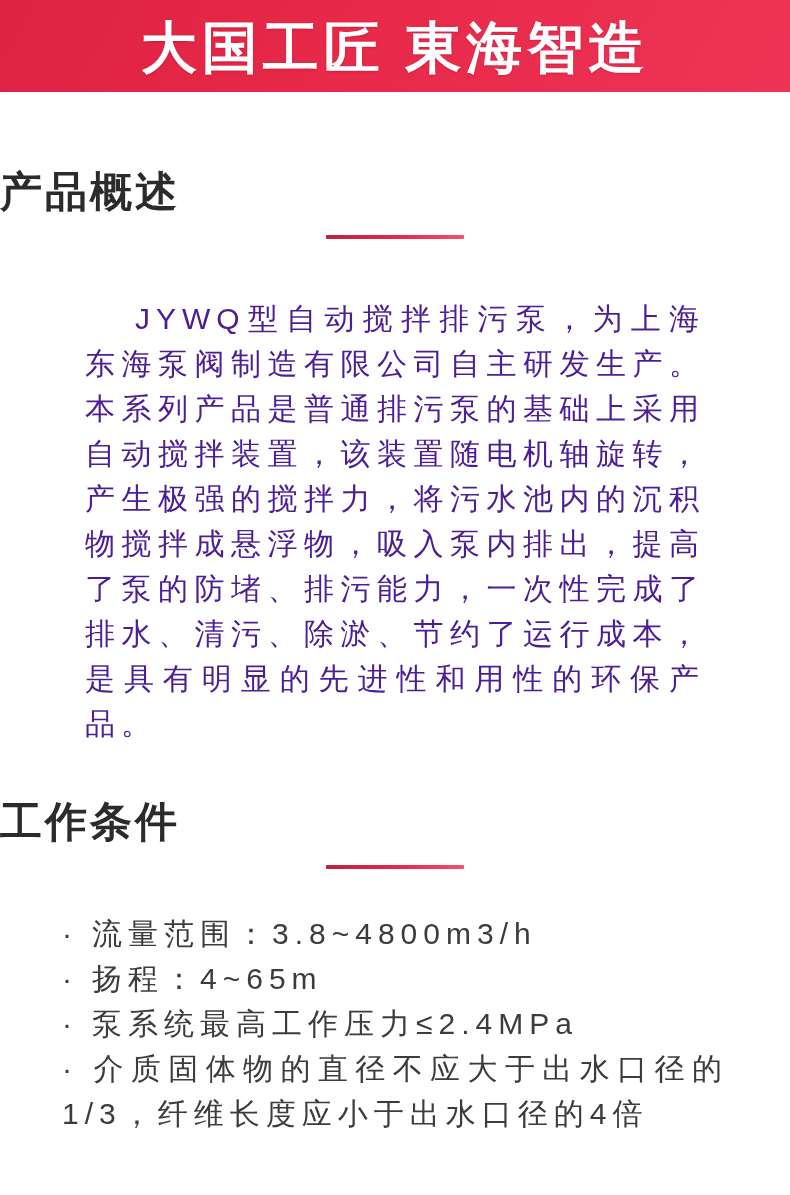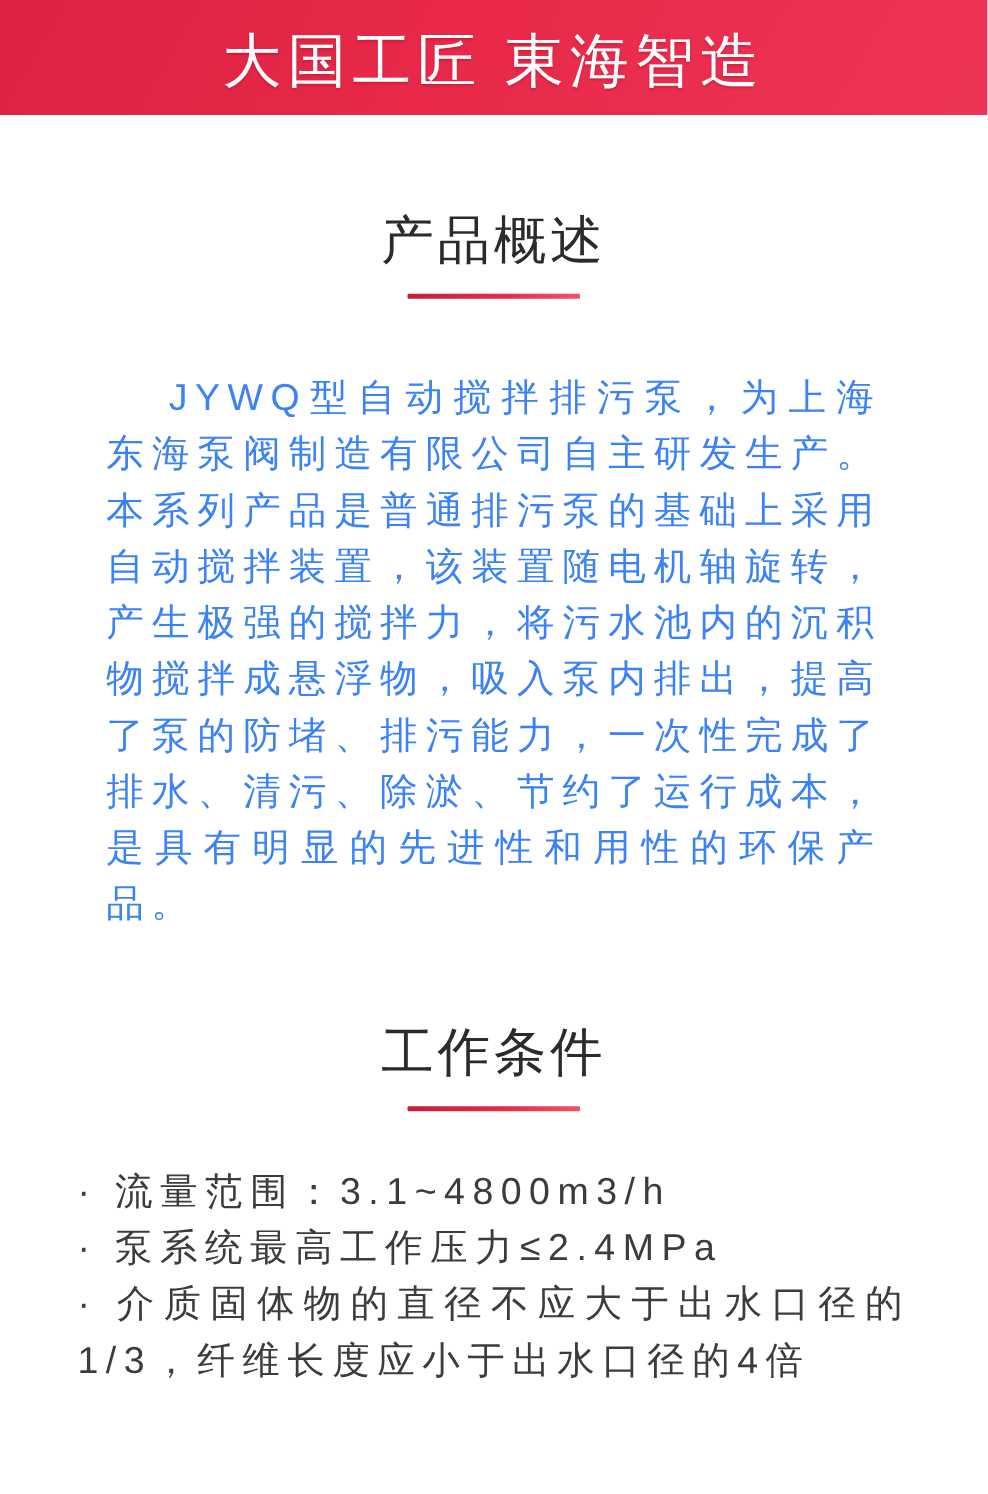--- a/index.html
+++ b/index.html
@@ -18,50 +18,49 @@
     width: 790px;
     height: 92px;
     background: linear-gradient(120deg, #dd2243 0%, #e82949 45%, #ee3456 100%);
     display: flex;
     align-items: center;
     justify-content: center;
     padding-top: 6px;
   }
   .banner h1 {
     color: #ffffff;
-    font-size: 47px;
-    font-weight: normal;
+    font-size: 56px;
+    font-weight: bold;
     letter-spacing: 5px;
     text-shadow: 0 1px 2px rgba(120,0,20,0.25);
     white-space: nowrap;
   }
   
   .section-title {
-    text-align: center;
     font-size: 42px;
-    font-weight: normal;
+    font-weight: bold;
     color: #2b2b2b;
     letter-spacing: 3px;
   }
   .overview .section-title { margin-top: 72px; }
-  .conditions .section-title { margin-top: 68px; }
+  .conditions .section-title { margin-top: 48px; }
   .title-underline {
     width: 138px;
     height: 4px;
     margin: 15px auto 0 auto;
     background: linear-gradient(90deg, #c21f3e 0%, #e82949 55%, #f55067 100%);
     border-radius: 1px;
   }
   
   .body-paragraph {
     margin: 57px 85px 0 85px;
     font-size: 30px;
     line-height: 45px;
     letter-spacing: 6px;
-    color: #3b82f6;
+    color: #4c1d95;
     text-align: justify;
     text-indent: 50px;
   }
   
   .spec-list {
     list-style: none;
     margin: 42px 62px 0 62px;
   }
   .spec-item {
     font-size: 30px;
@@ -89,19 +88,20 @@
     <h2 class="section-title">产品概述</h2>
     <div class="title-underline"></div>
     <p class="body-paragraph">JYWQ型自动搅拌排污泵，为上海东海泵阀制造有限公司自主研发生产。本系列产品是普通排污泵的基础上采用自动搅拌装置，该装置随电机轴旋转，产生极强的搅拌力，将污水池内的沉积物搅拌成悬浮物，吸入泵内排出，提高了泵的防堵、排污能力，一次性完成了排水、清污、除淤、节约了运行成本，是具有明显的先进性和用性的环保产品。</p>
   </section>
 
   <section class="conditions">
     <h2 class="section-title">工作条件</h2>
     <div class="title-underline"></div>
 
     <ul class="spec-list">
-      <li class="spec-item"><span class="bullet">·</span><span>流量范围：3.1~4800m3/h</span></li>
+      <li class="spec-item"><span class="bullet">·</span><span>流量范围：3.8~4800m3/h</span></li>
+      <li class="spec-item"><span class="bullet">·</span><span>扬程：4~65m</span></li>
       <li class="spec-item"><span class="bullet">·</span><span>泵系统最高工作压力≤2.4MPa</span></li>
       <li class="spec-item"><span class="bullet">·</span><span>介质固体物的直径不应大于出水口径的1/3，纤维长度应小于出水口径的4倍</span></li>
     </ul>
   </section>
 
 </main>
 
 </body></html>

